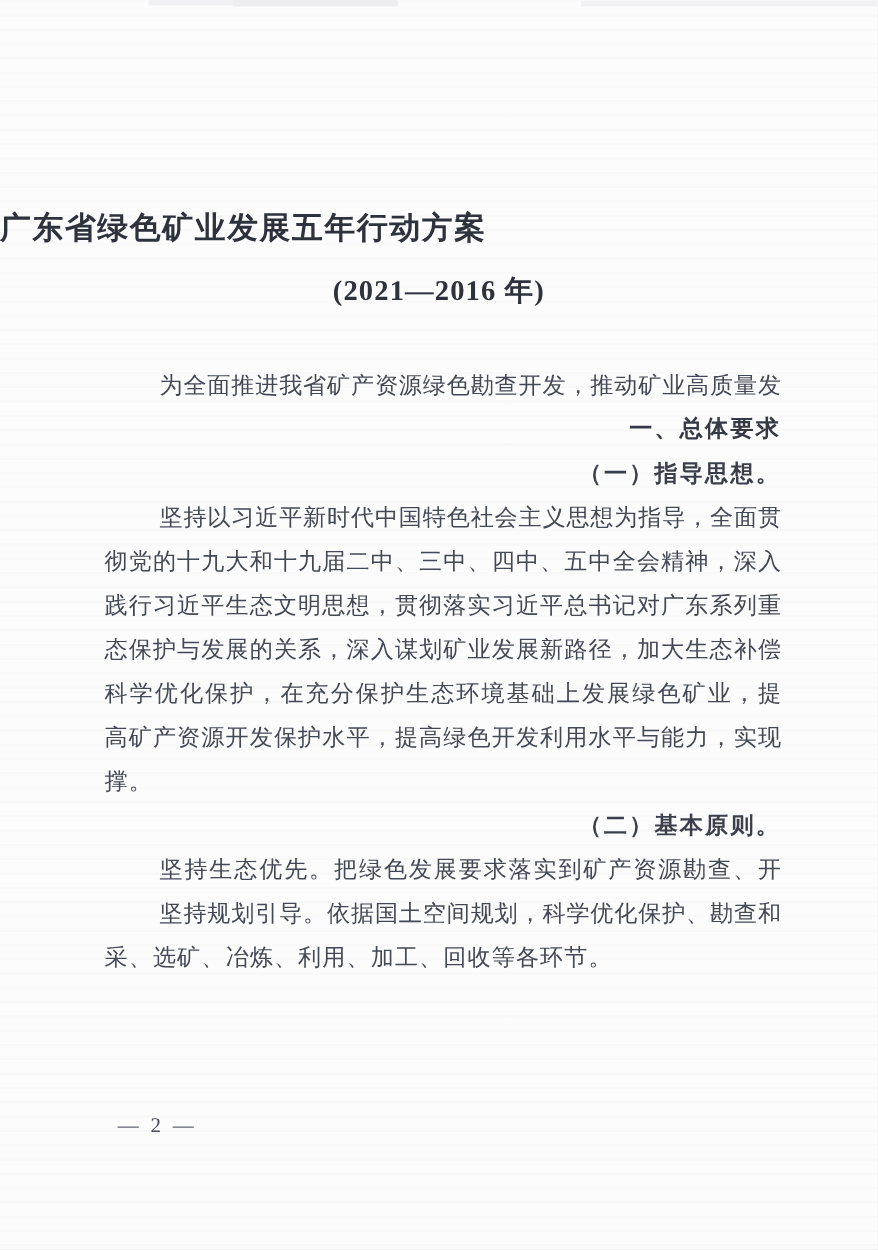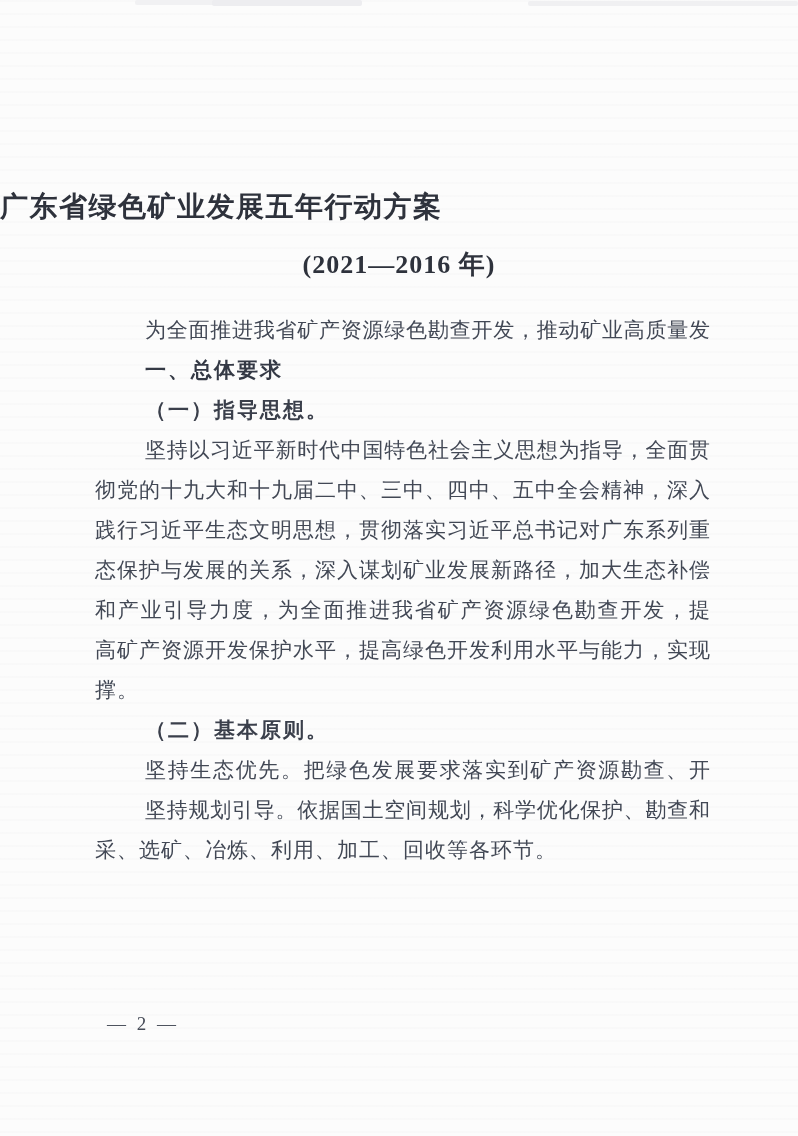--- a/index.html
+++ b/index.html
@@ -49,37 +49,37 @@
     width: 100%;
     text-align: center;
     font-size: 26px;
     font-weight: 700;
     letter-spacing: 1px;
     color: #2e323c;
   }
   .content {
     position: absolute;
     left: 95px;
-    top: 310px;
+    top: 330px;
     width: 615px;
     font-size: 21px;
   }
   .line {
     height: 40px;
     line-height: 40px;
     letter-spacing: 1px;
     white-space: nowrap;
   }
   .stretch {
     white-space: normal;
     text-align: justify;
     text-align-last: justify;
     letter-spacing: 0;
   }
-  .indent { padding-left: 50px; }
+  .indent { padding-left: 50px; text-align: right; }
   .h1 {
     font-family: "Liberation Sans", "DejaVu Sans", sans-serif;
     font-weight: 700;
     letter-spacing: 2px;
     color: #343945;
   }
   .h2 {
     font-weight: 600;
     letter-spacing: 2px;
     color: #3a3f4b;
@@ -106,21 +106,21 @@
   <div class="doc-subtitle">(2021—2016 年)</div>
 
   <div class="content">
     <div class="line stretch indent">为全面推进我省矿产资源绿色勘查开发，推动矿业高质量发</div>
     <div class="line h1 indent">一、总体要求</div>
     <div class="line h2 indent">（一）指导思想。</div>
     <div class="line stretch indent">坚持以习近平新时代中国特色社会主义思想为指导，全面贯</div>
     <div class="line stretch">彻党的十九大和十九届二中、三中、四中、五中全会精神，深入</div>
     <div class="line stretch">践行习近平生态文明思想，贯彻落实习近平总书记对广东系列重</div>
     <div class="line stretch">态保护与发展的关系，深入谋划矿业发展新路径，加大生态补偿</div>
-    <div class="line stretch">和产业引导力度，为全面推进我省矿产资源绿色勘查开发，提</div>
+    <div class="line stretch">科学优化保护，在充分保护生态环境基础上发展绿色矿业，提</div>
     <div class="line stretch">高矿产资源开发保护水平，提高绿色开发利用水平与能力，实现</div>
     <div class="line">撑。</div>
     <div class="line h2 indent">（二）基本原则。</div>
     <div class="line stretch indent">坚持生态优先。把绿色发展要求落实到矿产资源勘查、开</div>
     <div class="line stretch indent">坚持规划引导。依据国土空间规划，科学优化保护、勘查和</div>
     <div class="line">采、选矿、冶炼、利用、加工、回收等各环节。</div>
   </div>
 
   <div class="page-number">— 2 —</div>
 

